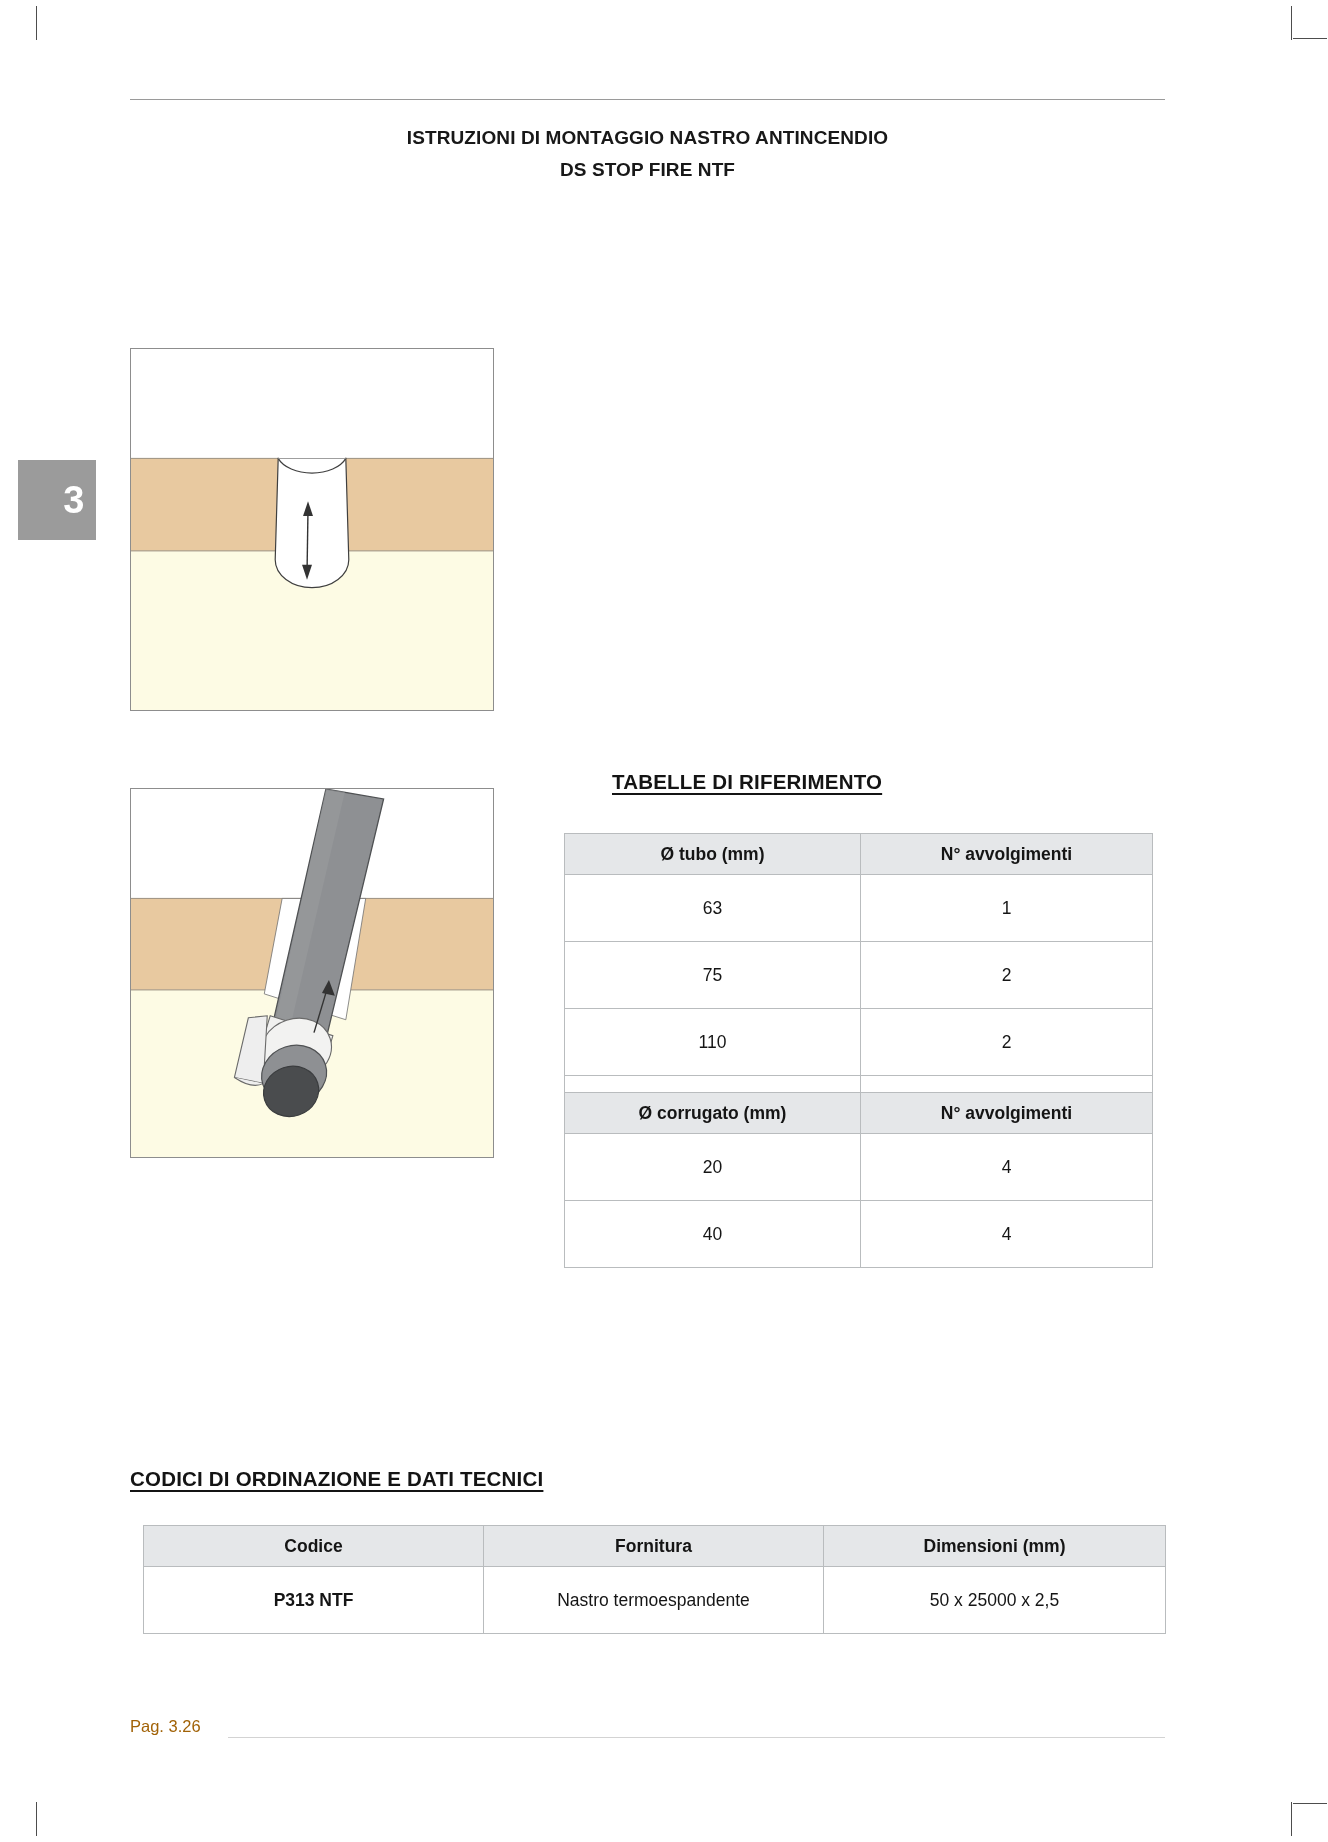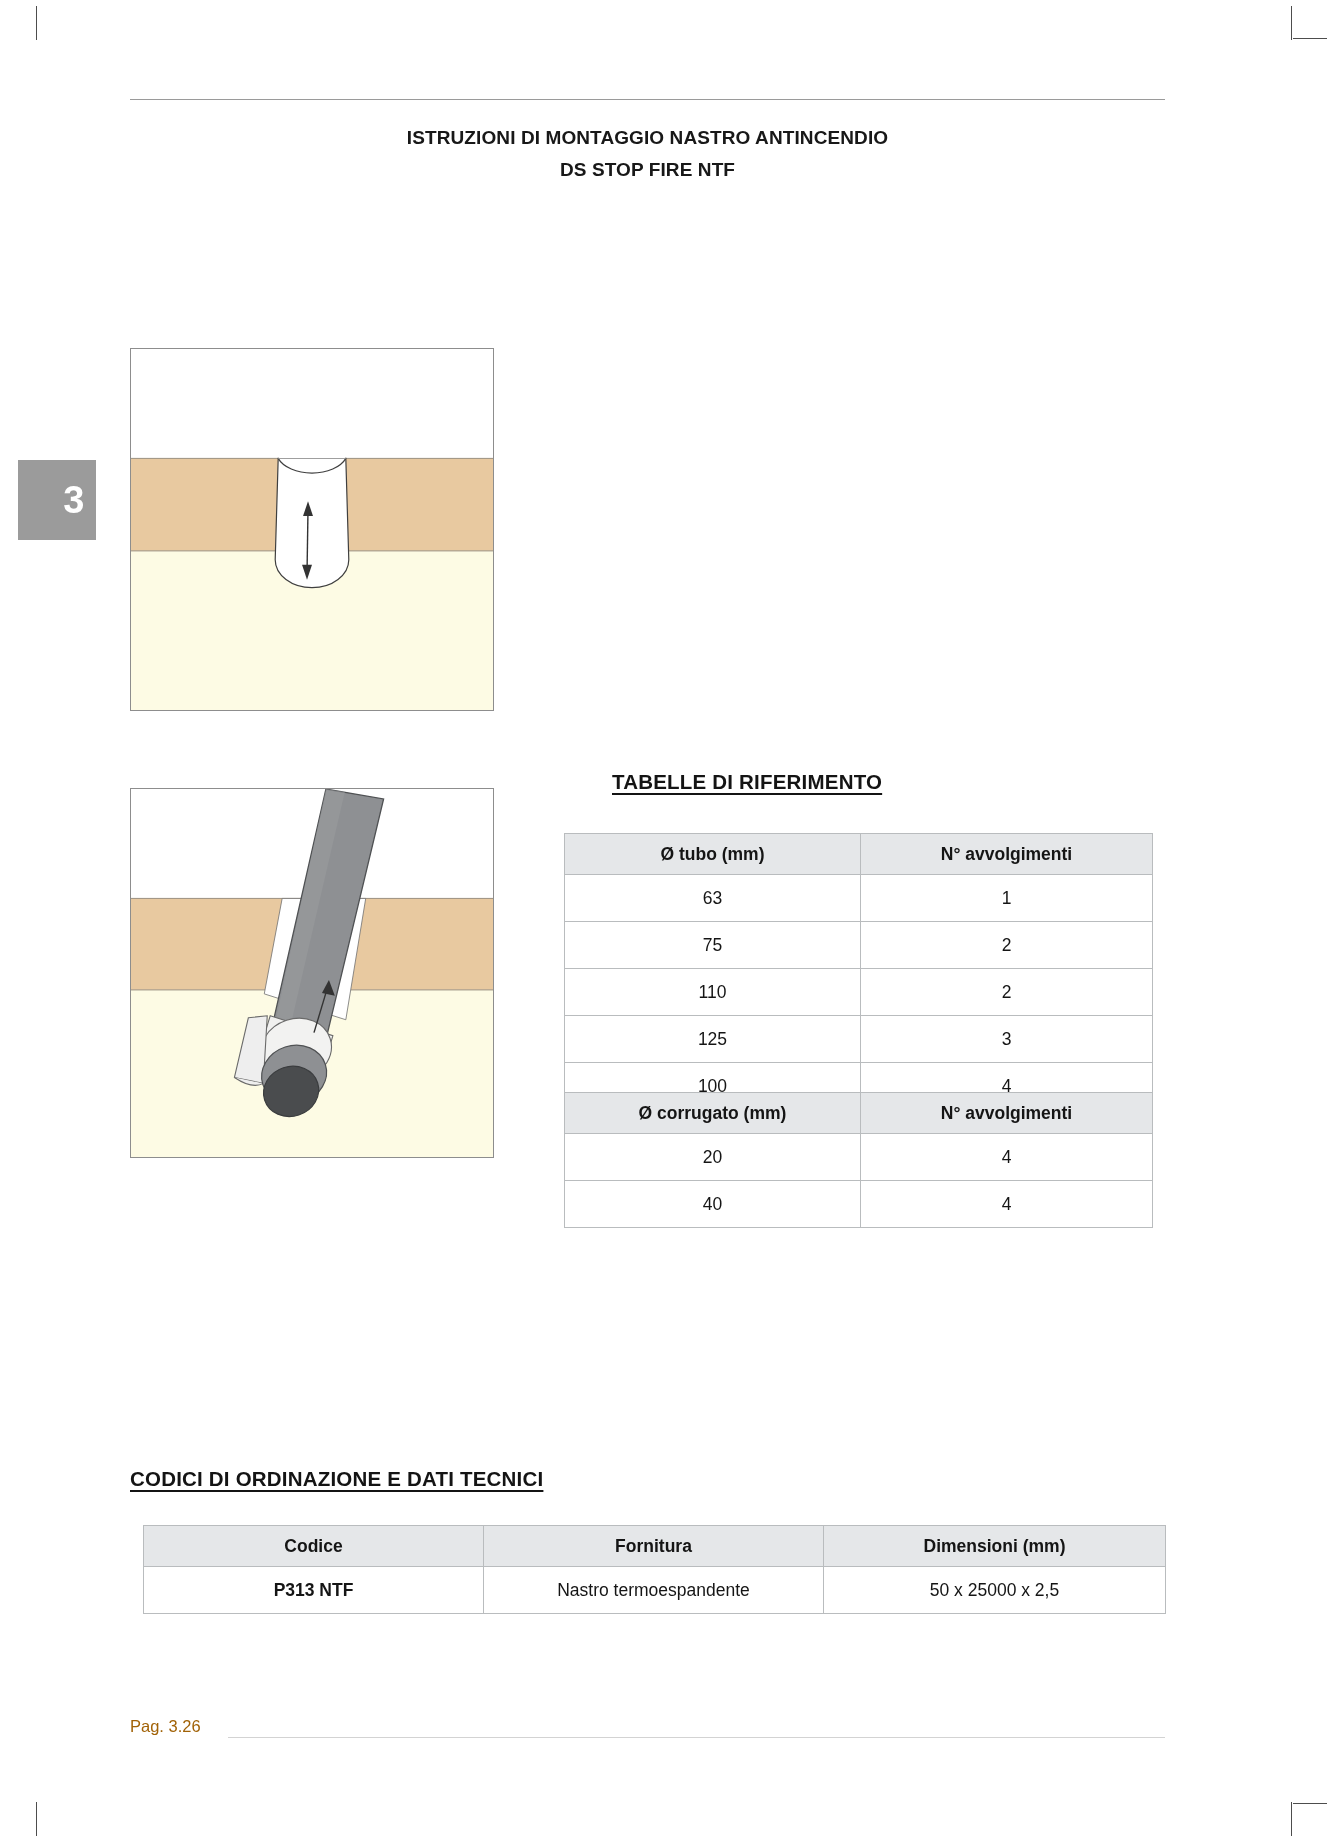--- a/index.html
+++ b/index.html
@@ -134,21 +134,21 @@
     font-weight: bold;
     height: 36px;
     padding: 2px 12px;
     margin-left: 40px;
   }
   table.doc-table td {
     background: #ffffff;
     font-size: 17.5px;
     font-weight: normal;
     height: 38px;
-    padding: 4px 4px;
+    padding: 14px 4px;
   }
 
   .table-tubo     { left: 564px; top: 833px;  width: 588px; }
   .table-corrugato{ left: 564px; top: 1092px; width: 588px; }
   .table-codici   { left: 143px; top: 1525px; width: 1022px; }
 
   .table-tubo col.c1,
   .table-corrugato col.c1 { width: 296px; }
   .table-tubo col.c2,
   .table-corrugato col.c2 { width: 292px; }

